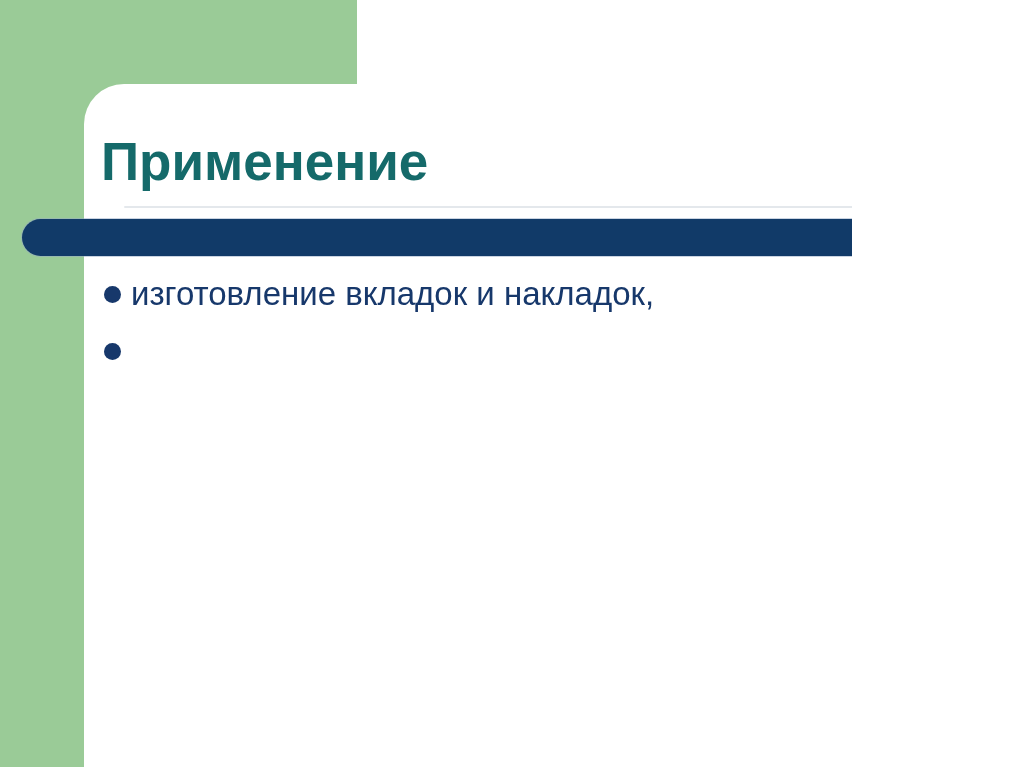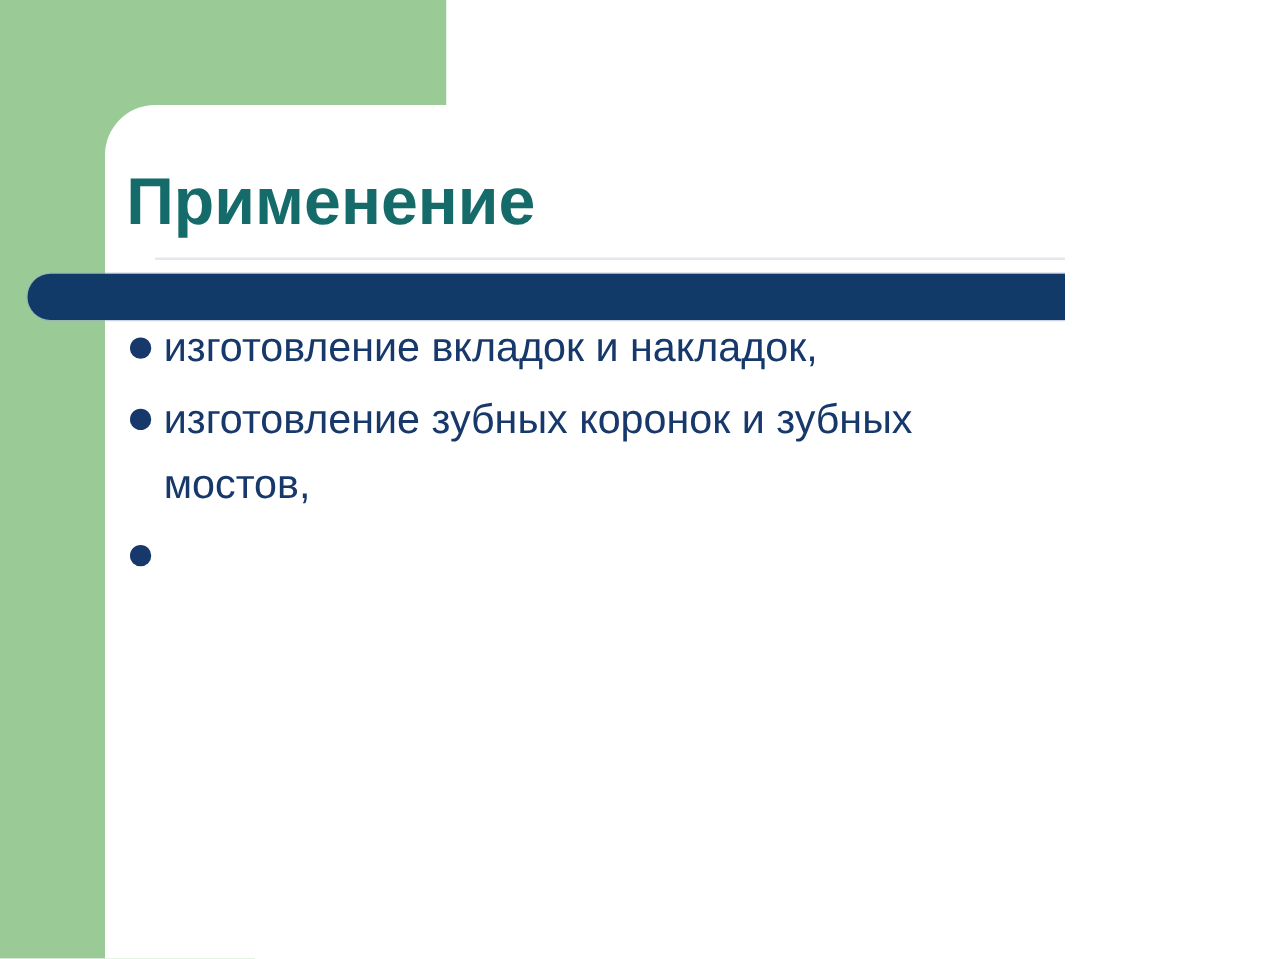--- a/index.html
+++ b/index.html
@@ -44,21 +44,21 @@
   .title-bar {
     position: absolute;
     left: 22px; top: 219px;
     width: 833px; height: 37px;
     background: var(--bar-navy, #113A68);
     border-radius: 19px 0 0 19px;
     box-shadow: 0 0 0 1px rgba(150, 170, 198, 0.5);
   }
   .bullet-list {
     position: absolute;
-    left: 104px; top: 252px;
+    left: 104px; top: 268px;
     width: 880px;
     margin: 0; padding: 0;
     list-style: none;
   }
   .bullet-item {
     display: flex;
     align-items: flex-start;
     margin: 0 0 5px 0;
   }
   .bullet-dot {
@@ -86,22 +86,15 @@
   <div class="title-bar"></div>
   <ul class="bullet-list">
       <li class="bullet-item">
         <span class="bullet-dot"></span>
         <div class="bullet-text">
           <div class="line">изготовление вкладок и накладок,</div>
         </div>
       </li>
       <li class="bullet-item">
         <span class="bullet-dot"></span>
-        <div class="bullet-text">
-          <div class="line">изготовление зубных коронок и зубных</div>
-          <div class="line">мостов,</div>
-        </div>
-      </li>
-      <li class="bullet-item">
-        <span class="bullet-dot"></span>
       </li>
     </ul>
 </div>
 
 </body></html>

